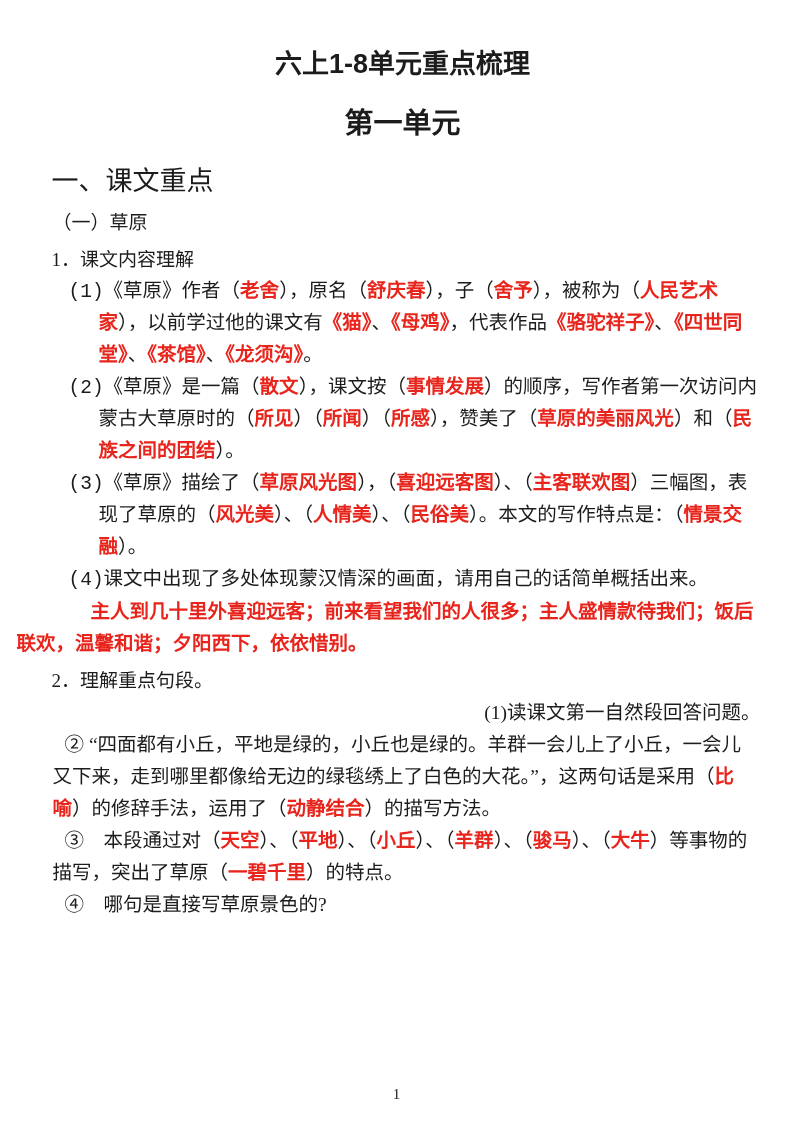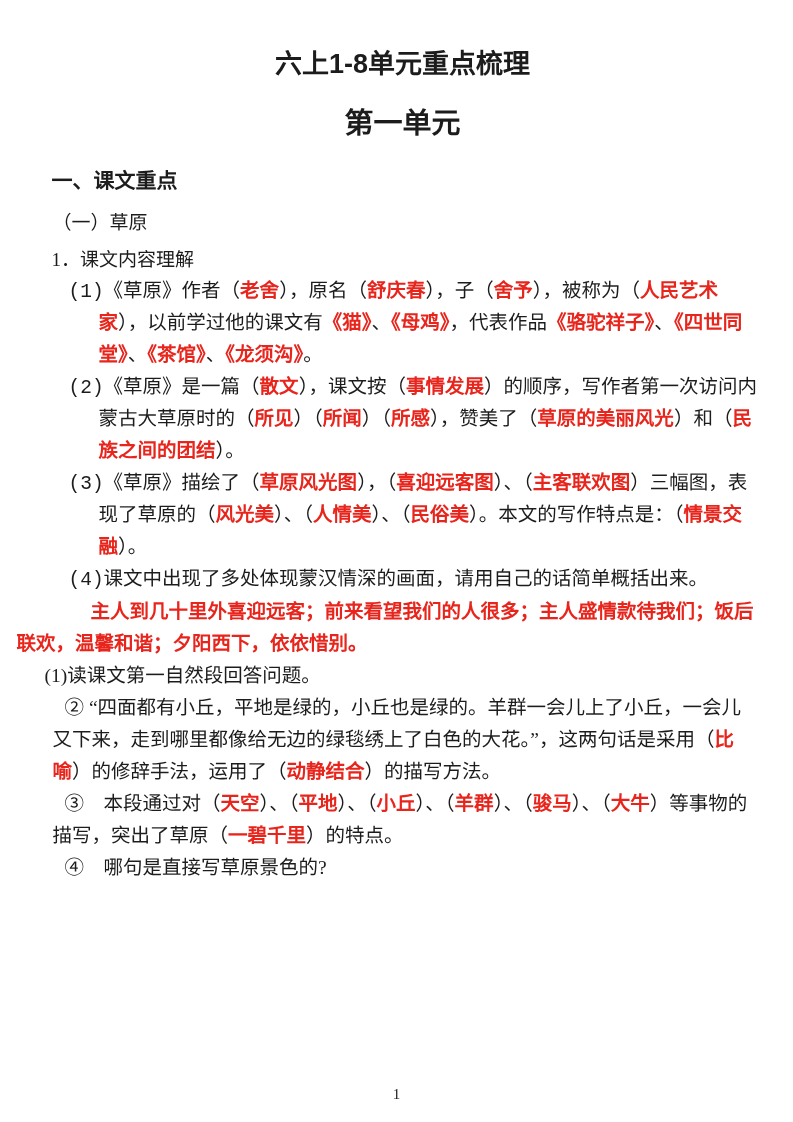--- a/index.html
+++ b/index.html
@@ -30,26 +30,26 @@
     font-family:"Liberation Sans","DejaVu Sans",sans-serif;
   }
   .doc-subtitle{
     margin:19px 0 0 0;
     font-size:29px;
     line-height:40px;
     font-weight:700;
     text-align:center;
     font-family:"Liberation Sans","DejaVu Sans",sans-serif;
   }
-  .h-sec{ font-size:21px; line-height:32px; margin:22px 0 0 7px; font-weight:700;}
+  .h-sec{ font-size:27px; line-height:32px; margin:22px 0 0 7px; font-weight:400;}
   .h-sub{ font-size:19px; line-height:32px; margin:10px 0 0 8px; font-weight:400;}
   .h-num{ font-size:19px; line-height:32px; margin:5px 0 0 7px; font-weight:400;}
   p{ margin:0; line-height:32px; }
   .item{ padding-left:54px; text-indent:-30px;font-family:Liberation Mono, monospace; }
-  .q-intro{ margin-left:0; }
+  .q-intro{ margin-left:16px;text-align:right; }
   .sub-item{ margin-left:8px; text-indent:12px; }
   .answer{
     margin-left:-28px;
     margin-right:4px;
     text-indent:74px;
   }
   .hl{ color:var(--hl); font-weight:700; }
   .page-num{
     position:absolute;
     left:0; right:0;
@@ -70,20 +70,21 @@
   <div class="h-sec">一、课文重点</div>
   <div class="h-sub">（一）草原</div>
   <div class="h-num">1．课文内容理解</div>
 
   <p class="item"><span>(1)《草原》作者（</span><span class="hl">老舍</span><span>），原名（</span><span class="hl">舒庆春</span><span>），子（</span><span class="hl">舍予</span><span>），被称为（</span><span class="hl">人民艺术家</span><span>），以前学过他的课文有</span><span class="hl">《猫》</span><span>、</span><span class="hl">《母鸡》</span><span>，代表作品</span><span class="hl">《骆驼祥子》</span><span>、</span><span class="hl">《四世同堂》</span><span>、</span><span class="hl">《茶馆》</span><span>、</span><span class="hl">《龙须沟》</span><span>。</span></p>
   <p class="item"><span>(2)《草原》是一篇（</span><span class="hl">散文</span><span>），课文按（</span><span class="hl">事情发展</span><span>）的顺序，写作者第一次访问内蒙古大草原时的（</span><span class="hl">所见</span><span>）（</span><span class="hl">所闻</span><span>）（</span><span class="hl">所感</span><span>），赞美了（</span><span class="hl">草原的美丽风光</span><span>）和（</span><span class="hl">民族之间的团结</span><span>）。</span></p>
   <p class="item"><span>(3)《草原》描绘了（</span><span class="hl">草原风光图</span><span>），（</span><span class="hl">喜迎远客图</span><span>）、（</span><span class="hl">主客联欢图</span><span>）三幅图，表现了草原的（</span><span class="hl">风光美</span><span>）、（</span><span class="hl">人情美</span><span>）、（</span><span class="hl">民俗美</span><span>）。本文的写作特点是：（</span><span class="hl">情景交融</span><span>）。</span></p>
   <p class="item"><span>(4)课文中出现了多处体现蒙汉情深的画面，请用自己的话简单概括出来。</span></p>
   <p class="answer"><span class="hl">主人到几十里外喜迎远客；前来看望我们的人很多；主人盛情款待我们；饭后联欢，温馨和谐；夕阳西下，依依惜别。</span></p>
 
+  <div class="h-num">2．理解重点句段。</div>
   <p class="q-intro">(1)读课文第一自然段回答问题。</p>
 
   <p class="sub-item"><span>② “四面都有小丘，平地是绿的，小丘也是绿的。羊群一会儿上了小丘，一会儿又下来，走到哪里都像给无边的绿毯绣上了白色的大花。”，这两句话是采用（</span><span class="hl">比喻</span><span>）的修辞手法，运用了（</span><span class="hl">动静结合</span><span>）的描写方法。</span></p>
   <p class="sub-item"><span>③　本段通过对（</span><span class="hl">天空</span><span>）、（</span><span class="hl">平地</span><span>）、（</span><span class="hl">小丘</span><span>）、（</span><span class="hl">羊群</span><span>）、（</span><span class="hl">骏马</span><span>）、（</span><span class="hl">大牛</span><span>）等事物的描写，突出了草原（</span><span class="hl">一碧千里</span><span>）的特点。</span></p>
   <p class="sub-item"><span>④　哪句是直接写草原景色的?</span></p>
 
   <div class="page-num">1</div>
 
 </div>
 

